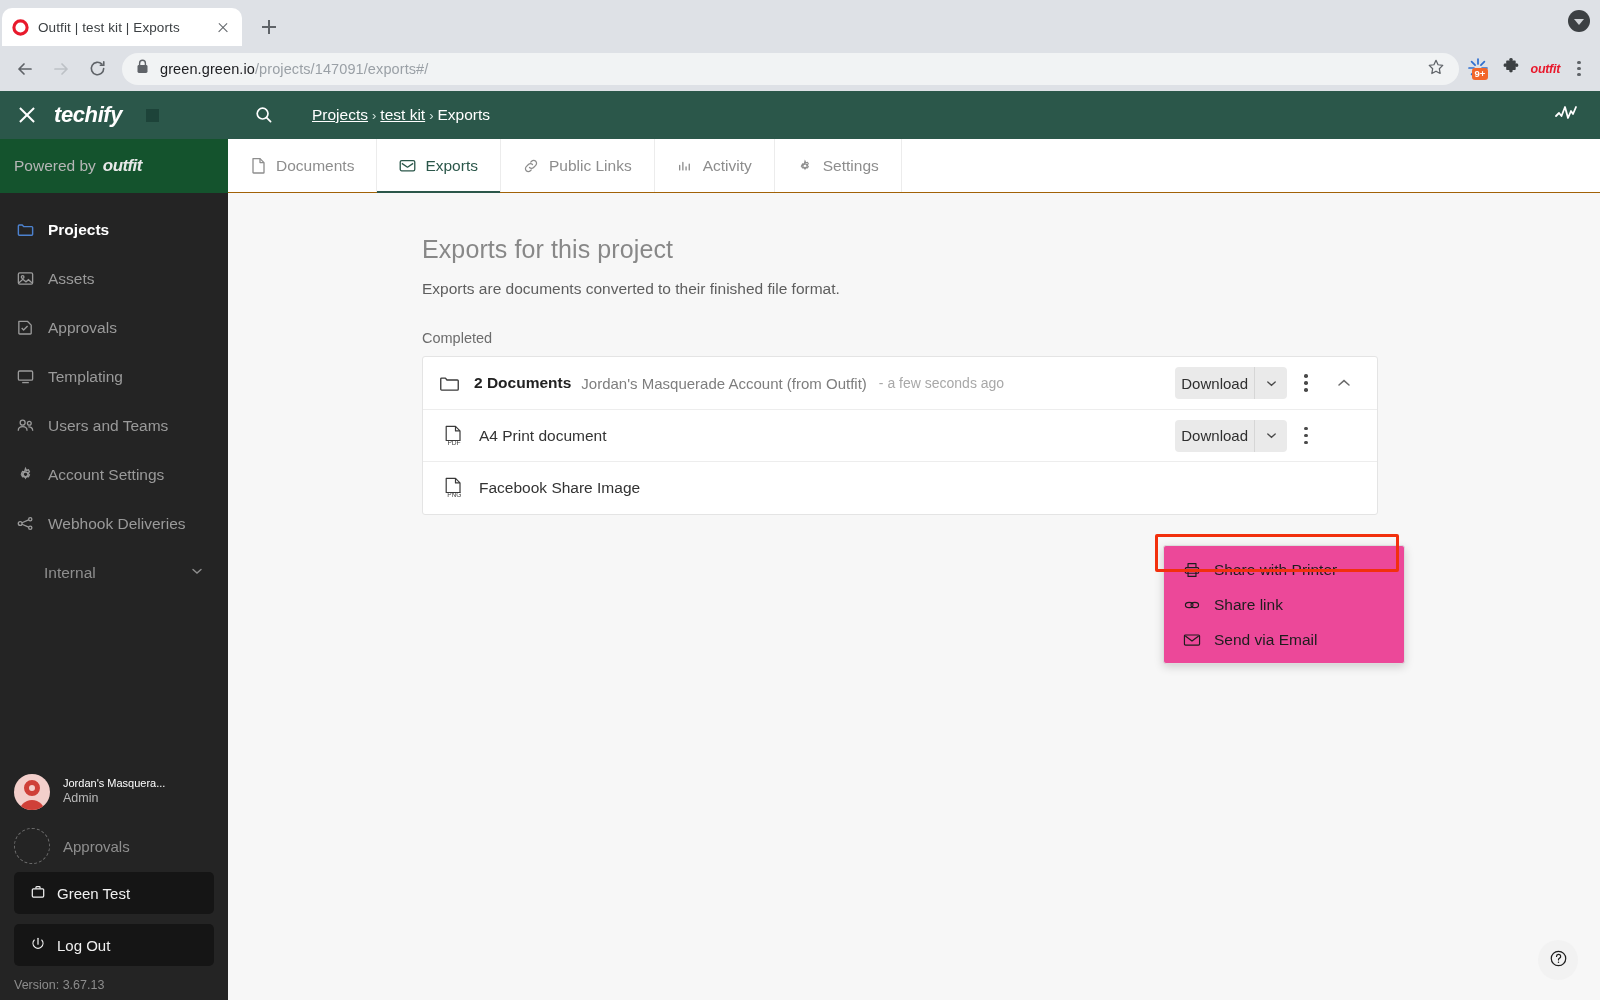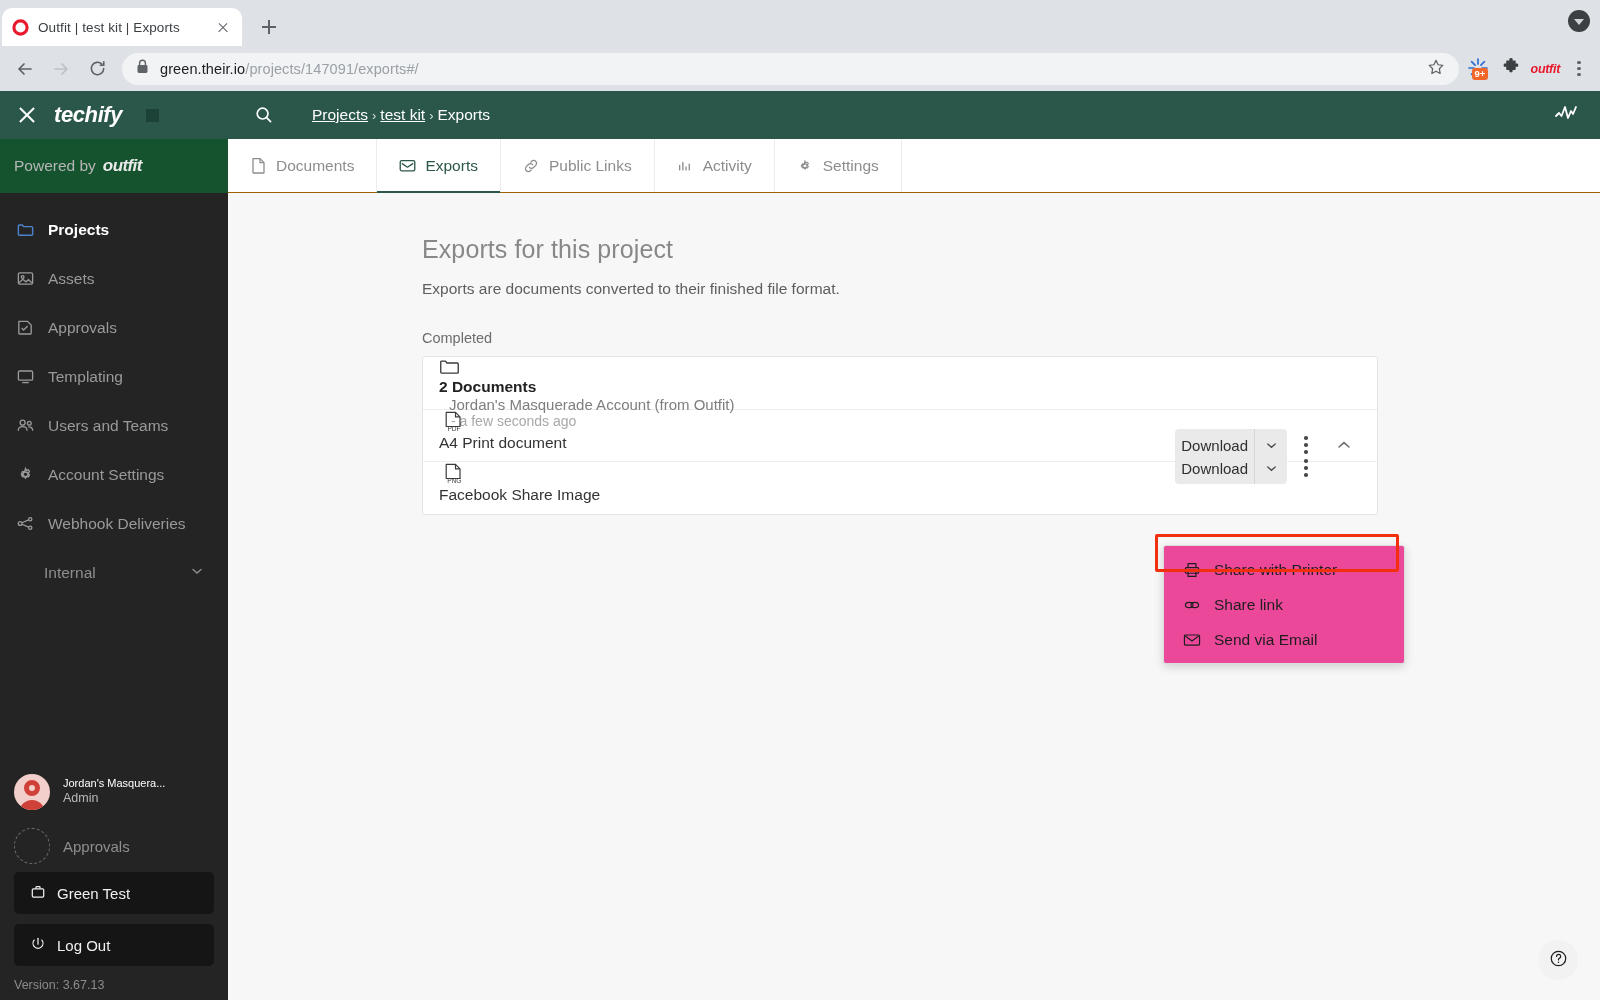--- a/index.html
+++ b/index.html
@@ -176,23 +176,22 @@
   .content-inner { width: 960px; margin-left: 194px; }
   .h1 { font-size: 25px; color: #888888; font-weight: 400; letter-spacing: .1px; }
   .lede { font-size: 15.5px; color: #5e5e5e; margin-top: 16px; }
   .section-label { font-size: 14.5px; color: #6c6c6c; margin-top: 32px; }
 
   .card {
     margin-top: 10px; background:#ffffff; border:1px solid #e4e4e4; border-radius: 3px;
     width: 956px;
   }
   .row {
-    height: 53px; display:flex; align-items:flex-start; padding: 0 14px 0 16px;
+    height: 53px; display:flex; align-items:center; padding: 0 14px 0 16px;
     border-bottom: 1px solid #ededed;
-    flex-direction: column;
   }
   .row:last-child { border-bottom: none; }
   .row-sub { height: 52px; }
   .folder-ico { width: 21px; height: 19px; flex:0 0 21px; margin-right: 14px; }
   .file-ico { width: 22px; height: 24px; flex:0 0 22px; margin-right: 14px; margin-left: 4px;}
   .row-title { font-size: 15.5px; color: #222222; font-weight: 700; }
   .row-sub-title { font-size: 15.5px; color: #333333; font-weight: 400; }
   .row-meta { font-size: 15px; color: #7e7e7e; margin-left: 10px; }
   .row-time { font-size: 14px; color: #a8a8a8; margin-left: 12px; }
   .row-actions { margin-left: auto; display:flex; align-items:center; gap: 0; }
@@ -274,21 +273,21 @@
         </svg>
     </div>
 
     <div class="urlbox">
       <span>
         <svg width="13" height="15" viewBox="0 0 13 15" fill="#5f6368">
             <rect x="1.5" y="6" width="10" height="8" rx="1.4"></rect>
             <path d="M3.6 6V4.2a2.9 2.9 0 0 1 5.8 0V6" fill="none" stroke="#5f6368" stroke-width="1.4"></path>
           </svg>
       </span>
-      <span class="url-text"><b>green.their.io</b><span>/projects/147091/exports#/</span></span>
+      <span class="url-text"><b>green.green.io</b><span>/projects/147091/exports#/</span></span>
       <span class="star-btn">
         <svg width="18" height="18" viewBox="0 0 20 20" fill="none" stroke="#5f6368" stroke-width="1.4" stroke-linejoin="round">
             <path d="M10 2.6l2.3 4.9 5.2.7-3.8 3.7.9 5.3-4.6-2.5-4.6 2.5.9-5.3L2.5 8.2l5.2-.7z"></path>
           </svg>
       </span>
     </div>
 
     <div class="omni-icons">
       <span class="ext-badge">
         <svg width="22" height="22" viewBox="0 0 22 22" stroke="#2f6fd0" stroke-width="1.7" stroke-linecap="round">

